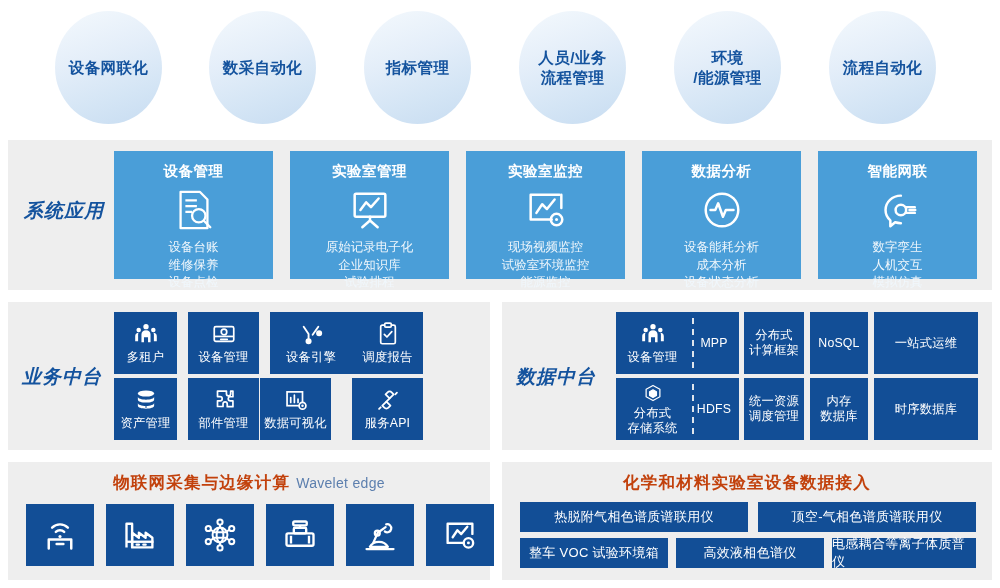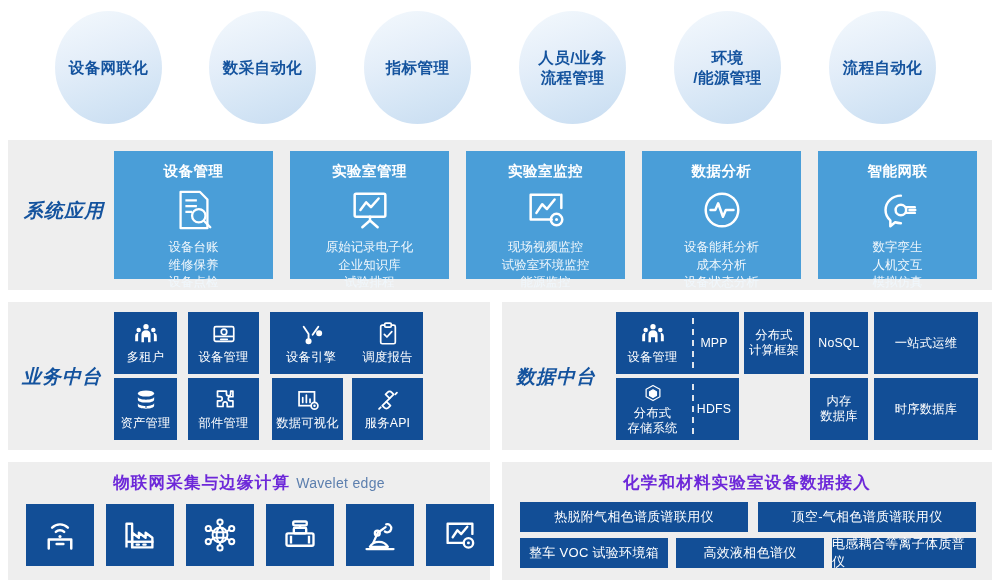--- a/index.html
+++ b/index.html
@@ -92,21 +92,21 @@
 
   
   #panel-iot  { left: 8px;   top: 462px; width: 482px; height: 118px; }
   #panel-chem { left: 502px; top: 462px; width: 490px; height: 118px; }
 
   .bottom-head {
     position: absolute; top: 10px; left: 0; width: 100%;
     text-align: center; white-space: nowrap;
   }
   .bottom-head .zh {
-    color: #6d28d9; font-size: 16.5px; font-weight: bold; letter-spacing: 1.2px;
+    color: #c2410c; font-size: 16.5px; font-weight: bold; letter-spacing: 1.2px;
   }
   .bottom-head .en {
     color: #5c7fae; font-size: 14px; font-weight: normal; letter-spacing: .3px;
     margin-left: 6px;
   }
   .iot-tile {
     position: absolute; top: 42px;
     width: 68px; height: 62px;
     background: #124e96;
     display: flex; align-items: center; justify-content: center;
@@ -268,21 +268,21 @@
     <div class="tile-label">资产管理</div>
   </div>
 
   <div class="tile" style="left:180px; top:76px; width:71px; height:62px;">
     <svg class="tile-icon" viewBox="0 0 32 32" fill="none" stroke="#ffffff" stroke-width="2.1">
       <path d="M13 5h6v3.2a2.6 2.6 0 105.2 0V5H27v7h-3.2a2.6 2.6 0 100 5.2H27v7h-7v-3.2a2.6 2.6 0 10-5.2 0V24H8v-7h3.2a2.6 2.6 0 100-5.2H8V5z" stroke-linejoin="round"></path>
     </svg>
     <div class="tile-label">部件管理</div>
   </div>
 
-  <div class="tile" style="left:264px; top:76px; width:71px; height:62px;">
+  <div class="tile" style="left:252px; top:76px; width:71px; height:62px;">
     <svg class="tile-icon" viewBox="0 0 32 32" fill="none" stroke="#ffffff" stroke-width="2.1">
       <rect x="5" y="6" width="19" height="17"></rect>
       <path d="M9.5 19v-6M14 19v-9M18.5 19v-4" stroke-linecap="round"></path>
       <circle cx="24" cy="23" r="4.2" fill="#124e96"></circle>
       <circle cx="24" cy="23" r="1.5" fill="#ffffff" stroke="none"></circle>
     </svg>
     <div class="tile-label">数据可视化</div>
   </div>
 
   <div class="tile" style="left:344px; top:76px; width:71px; height:62px;">
@@ -342,20 +342,26 @@
         <span>分布式</span><br>
         <span>存储系统</span>
       </div>
     </div>
     <div class="dash-sep" style="left:76px; top:6px; height:50px;"></div>
     <div style="width:50px; text-align:center;">
       <div class="tile-label nomargin">HDFS</div>
     </div>
   </div>
 
+  <div class="tile" style="left:242px; top:76px; width:60px; height:62px;">
+    <div class="tile-label nomargin">
+      <span>统一资源</span><br>
+      <span>调度管理</span>
+    </div>
+  </div>
 
   <div class="tile" style="left:308px; top:76px; width:58px; height:62px;">
     <div class="tile-label nomargin">
       <span>内存</span><br>
       <span>数据库</span>
     </div>
   </div>
 
   <div class="tile" style="left:372px; top:76px; width:104px; height:62px;">
     <div class="tile-label nomargin">时序数据库</div>

